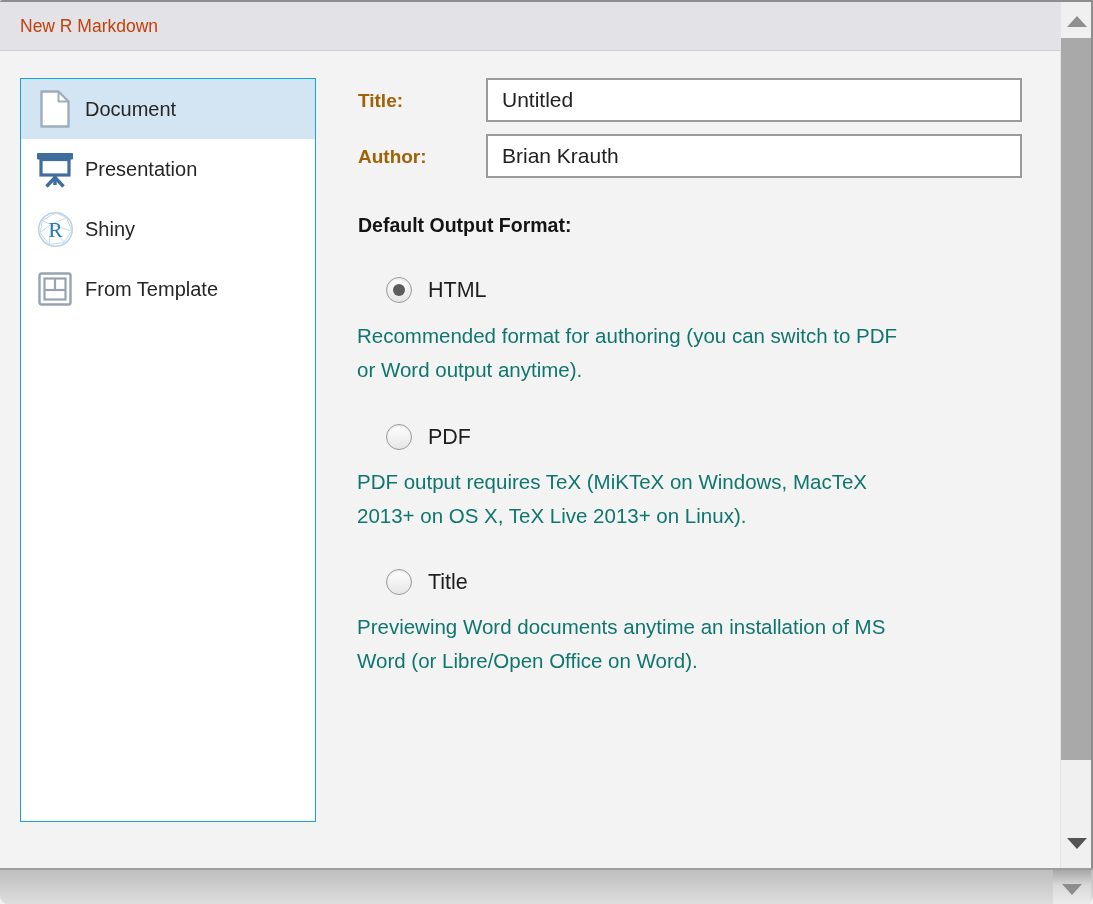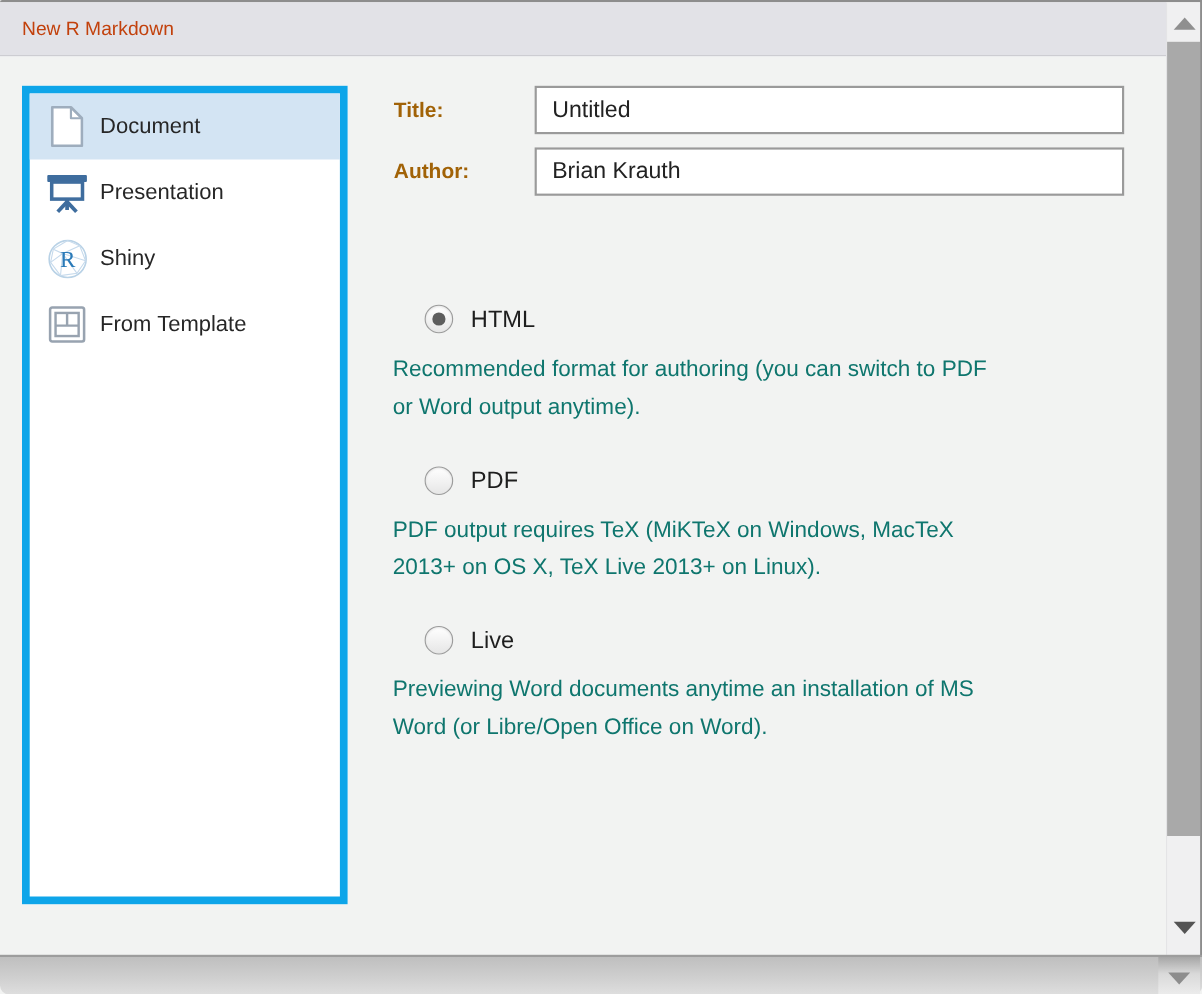--- a/index.html
+++ b/index.html
@@ -18,21 +18,21 @@
   .scrollbar { position:absolute; left:1060px; top:2px; width:31px; height:866px; background:#f0f0f1; border-left:1px solid #e4e4e6; }
   .sb-up { position:absolute; top:0; left:0; width:31px; height:36px; cursor:pointer; }
   .sb-up .tri { position:absolute; left:50%; top:14px; transform:translateX(-50%);
     width:0; height:0; border-left:10px solid transparent; border-right:10px solid transparent; border-bottom:11px solid #8f8f8f; }
   .sb-thumb { position:absolute; top:36px; left:0; width:30px; height:722px; background:#a9a9a9; cursor:pointer; }
   .sb-down { position:absolute; top:824px; left:0; width:31px; height:32px; cursor:pointer; }
   .sb-down .tri { position:absolute; left:50%; top:12px; transform:translateX(-50%);
     width:0; height:0; border-left:10px solid transparent; border-right:10px solid transparent; border-top:11px solid #545454; }
 
   
-  .sidebar { position:absolute; left:20px; top:78px; width:296px; height:744px; background:#ffffff; border:7px solid #0ea5e9; }
+  .sidebar { position:absolute; left:20px; top:78px; width:296px; height:744px; background:#ffffff; border:1px solid #0ea5e9; }
   .sb-item { height:60px; display:flex; align-items:center; cursor:pointer; }
   .sb-item.selected { background:#d3e4f3; }
   .sb-item .ic { width:44px; margin-left:12px; display:flex; justify-content:center; align-items:center; }
   .sb-item .lbl { margin-left:8px; font-size:20px; color:#262626; }
 
   
   .fld-label { position:absolute; left:358px; font-weight:bold; font-size:19px; color:#a16207; }
   .txt-input { position:absolute; left:486px; width:536px; height:44px; border:2px solid #9a9a9a; background:#fff;
     font-family:"Liberation Sans",sans-serif; font-size:21px; color:#222; padding:0 14px; outline:none; }
   .heading { position:absolute; left:358px; top:214px; font-weight:bold; font-size:19.5px; color:#141414; }
@@ -118,20 +118,21 @@
     </div>
 
   </div>
 
   <div class="fld-label" style="top:90px;">Title:</div>
   <input class="txt-input" style="top: 78px;" type="text" value="Untitled">
 
   <div class="fld-label" style="top:146px;">Author:</div>
   <input class="txt-input" style="top: 134px;" type="text" value="Brian Krauth">
 
+  <div class="heading">Default Output Format:</div>
 
   <div class="radio-row" style="top:276px;">
     <span class="radio selected"></span>
     <span class="radio-label">HTML</span>
   </div>
   <div class="desc" style="top:319px;">
     <div>Recommended format for authoring (you can switch to PDF</div>
     <div>or Word output anytime).</div>
   </div>
 
@@ -139,21 +140,21 @@
     <span class="radio"></span>
     <span class="radio-label">PDF</span>
   </div>
   <div class="desc" style="top:465px;">
     <div>PDF output requires TeX (MiKTeX on Windows, MacTeX</div>
     <div>2013+ on OS X, TeX Live 2013+ on Linux).</div>
   </div>
 
   <div class="radio-row" style="top:568px;">
     <span class="radio"></span>
-    <span class="radio-label">Live</span>
+    <span class="radio-label">Title</span>
   </div>
   <div class="desc" style="top:610px;">
     <div>Previewing Word documents anytime an installation of MS</div>
     <div>Word (or Libre/Open Office on Word).</div>
   </div>
 
   <div class="scrollbar">
     <div class="sb-up">
       <span class="tri"></span>
     </div>

